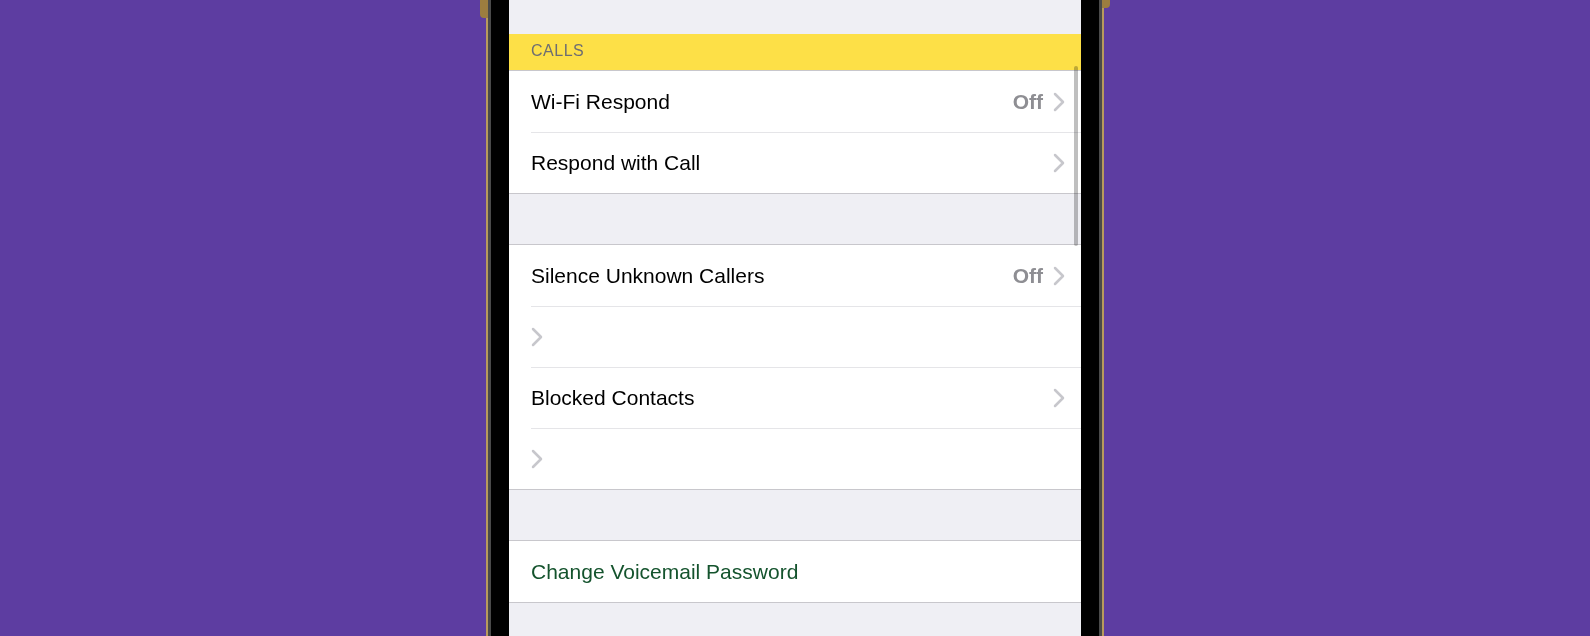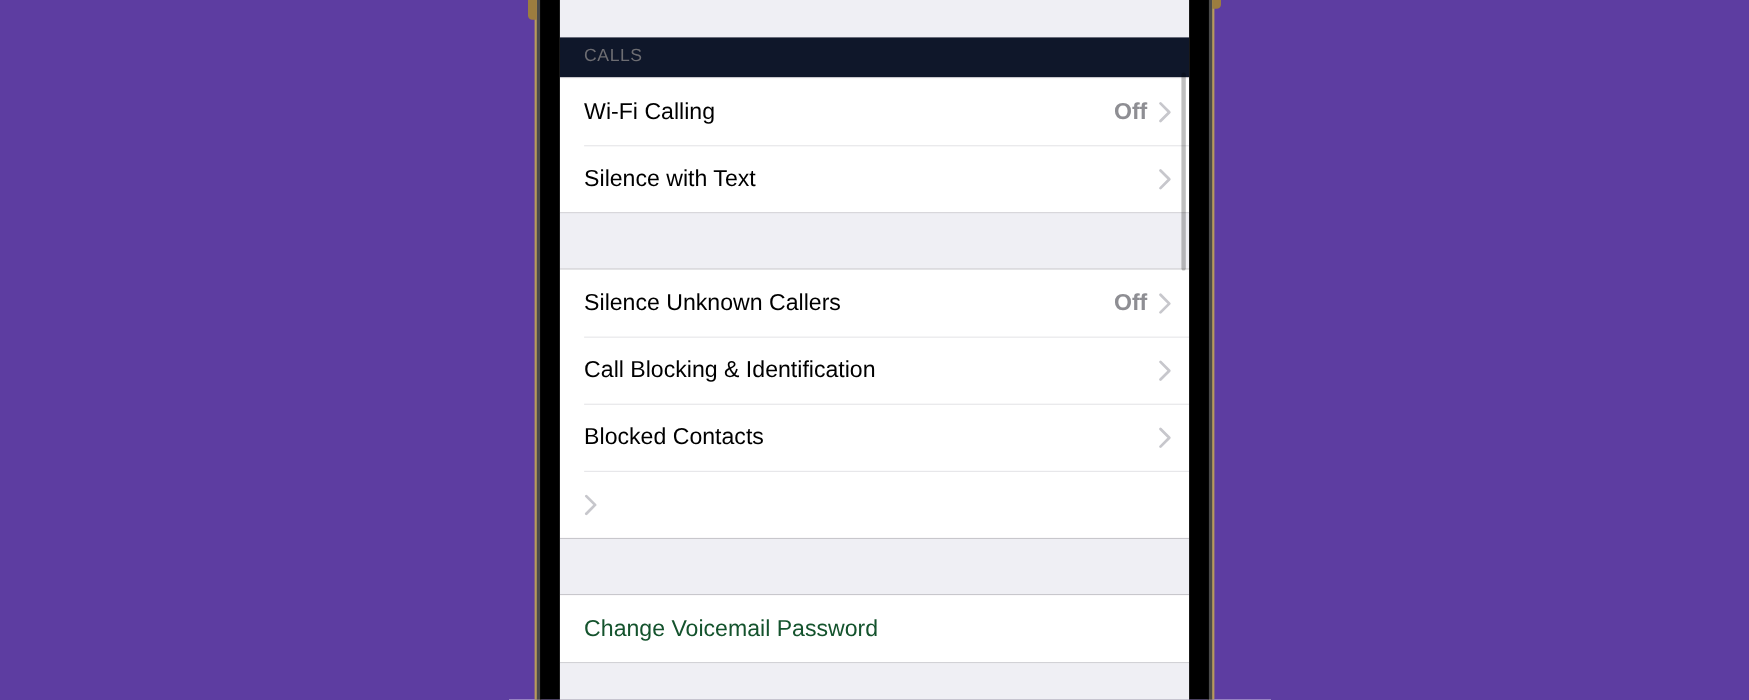--- a/index.html
+++ b/index.html
@@ -59,21 +59,21 @@
     bottom: 0;
     overflow-y: auto;
     padding-top: 298px; 
   }
   .section-header {
     font-size: 16px;
     letter-spacing: 0.5px;
     color: #6d6d72;
     text-transform: uppercase;
     padding: 8px 22px 10px 22px;
-    background: #0f172a;
+    background: #fde047;
     font-weight: 400;
   }
   .group {
     background: #fff;
     border-top: 1px solid #c8c7cc;
     border-bottom: 1px solid #c8c7cc;
   }
   .row {
     display: flex;
     align-items: center;
@@ -126,30 +126,30 @@
 
   <div class="phone-button-vol2"></div>
   <div class="phone-button-power"></div>
   <div class="screen">
     <div class="settings-list">
 
       <div class="section-header">CALLS</div>
 
       <div class="group">
         <div class="row">
-          <span class="row-label">Wi-Fi Calling</span>
+          <span class="row-label">Wi-Fi Respond</span>
           <span class="row-value">Off</span>
           <span class="chevron">
             <svg viewBox="0 0 12 20" fill="none">
                 <path d="M2 2l8 8-8 8" stroke="currentColor" stroke-width="2.5" stroke-linecap="round" stroke-linejoin="round"></path>
               </svg>
           </span>
         </div>
         <div class="row">
-          <span class="row-label">Silence with Text</span>
+          <span class="row-label">Respond with Call</span>
           <span class="chevron">
             <svg viewBox="0 0 12 20" fill="none">
                 <path d="M2 2l8 8-8 8" stroke="currentColor" stroke-width="2.5" stroke-linecap="round" stroke-linejoin="round"></path>
               </svg>
           </span>
         </div>
       </div>
 
       <div class="spacer"></div>
 
@@ -157,21 +157,20 @@
         <div class="row">
           <span class="row-label">Silence Unknown Callers</span>
           <span class="row-value">Off</span>
           <span class="chevron">
             <svg viewBox="0 0 12 20" fill="none">
                 <path d="M2 2l8 8-8 8" stroke="currentColor" stroke-width="2.5" stroke-linecap="round" stroke-linejoin="round"></path>
               </svg>
           </span>
         </div>
         <div class="row">
-          <span class="row-label">Call Blocking &amp; Identification</span>
           <span class="chevron">
             <svg viewBox="0 0 12 20" fill="none">
                 <path d="M2 2l8 8-8 8" stroke="currentColor" stroke-width="2.5" stroke-linecap="round" stroke-linejoin="round"></path>
               </svg>
           </span>
         </div>
         <div class="row">
           <span class="row-label">Blocked Contacts</span>
           <span class="chevron">
             <svg viewBox="0 0 12 20" fill="none">

